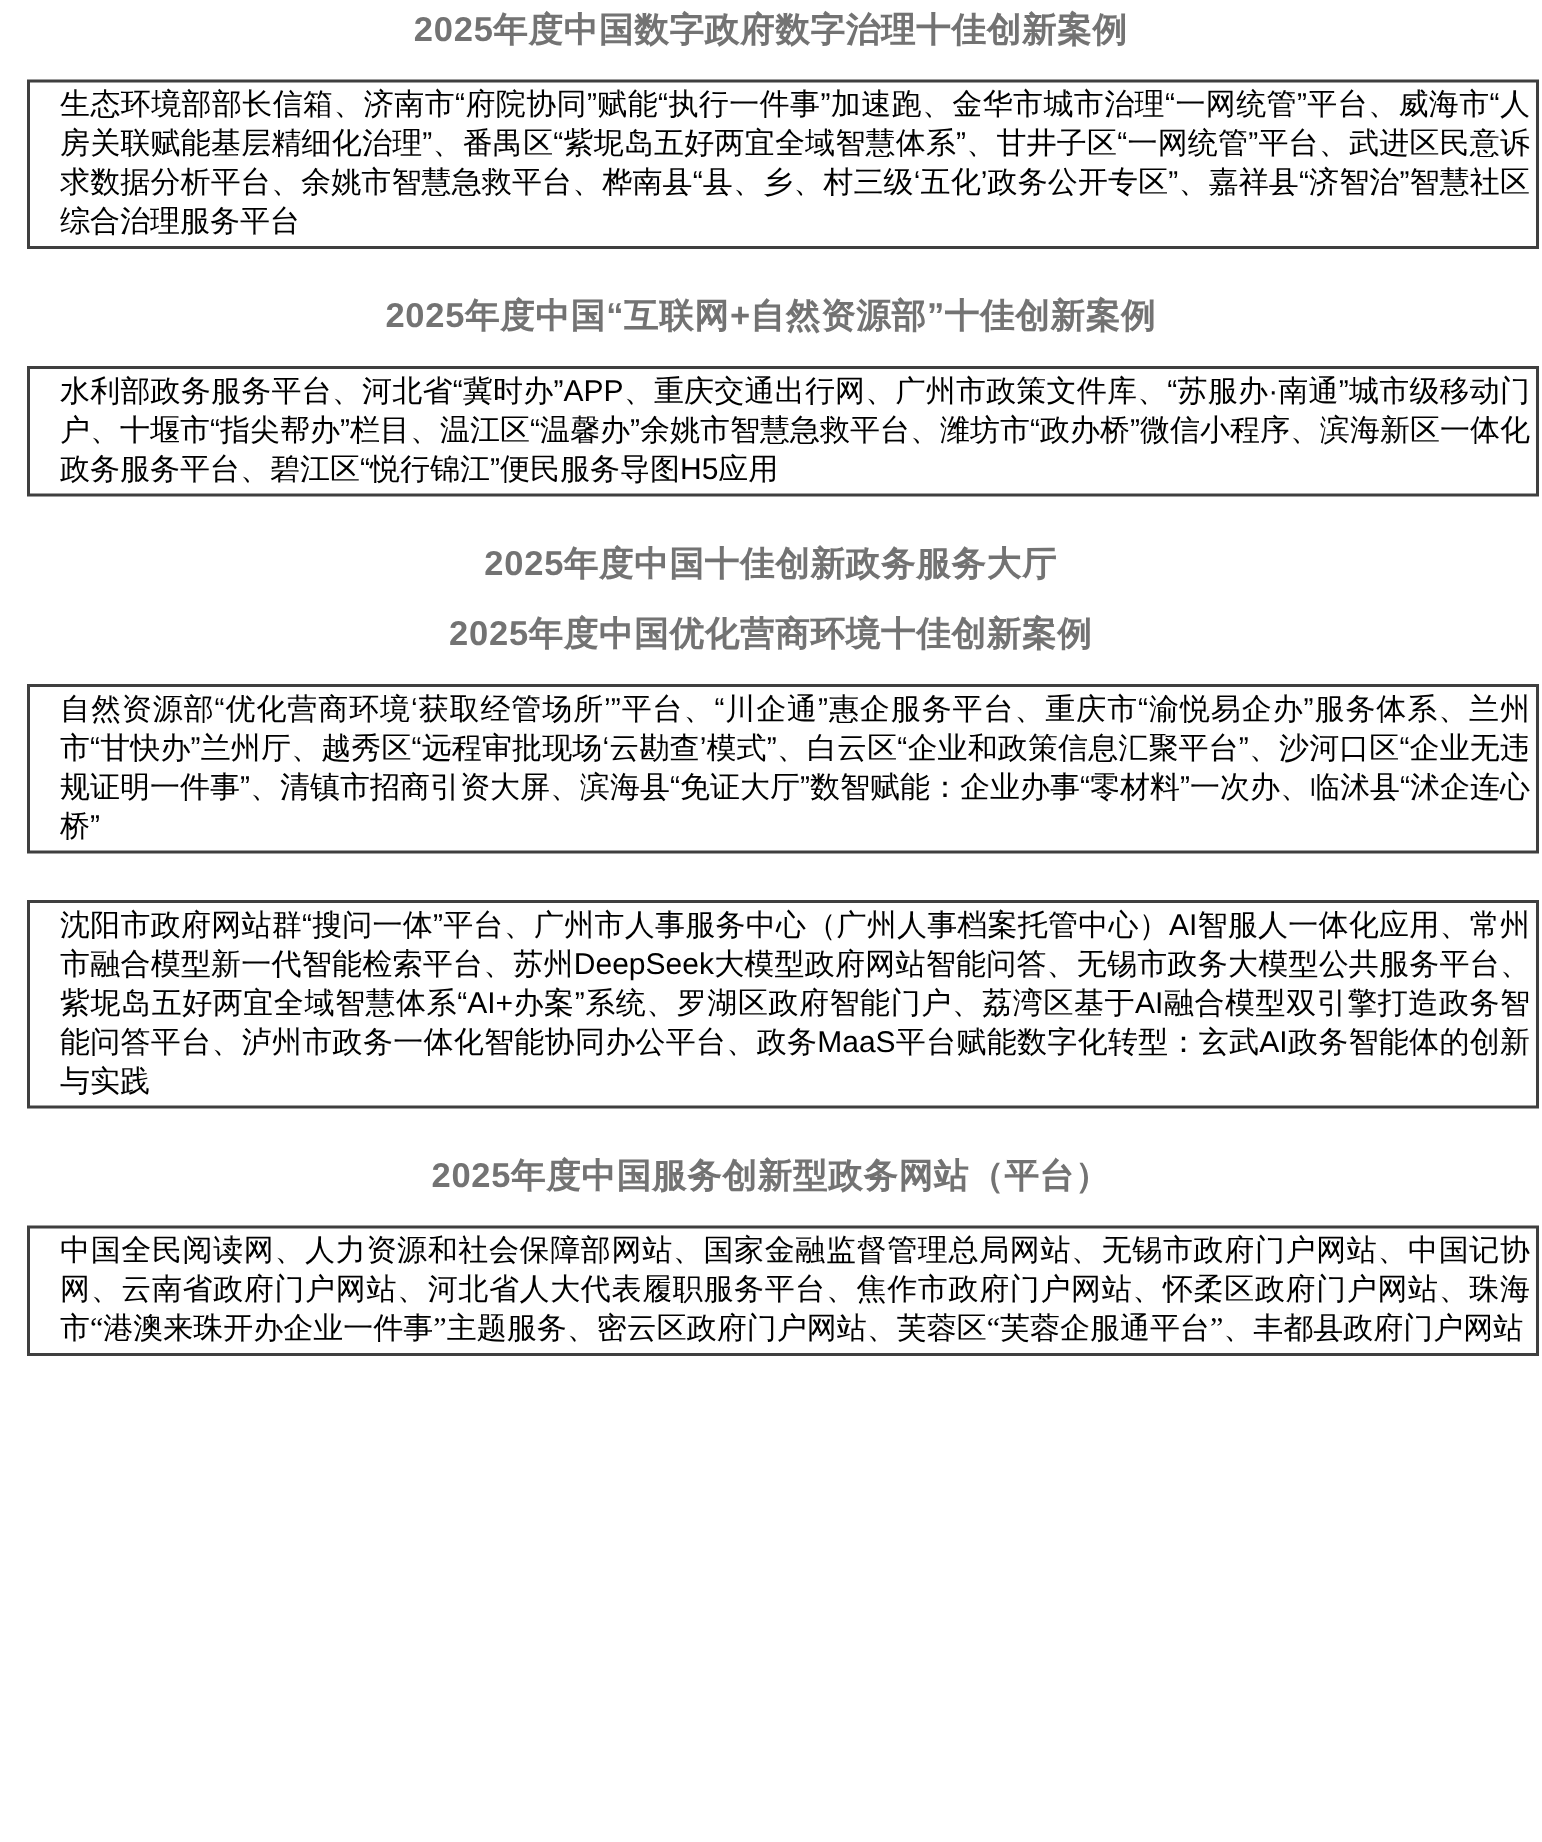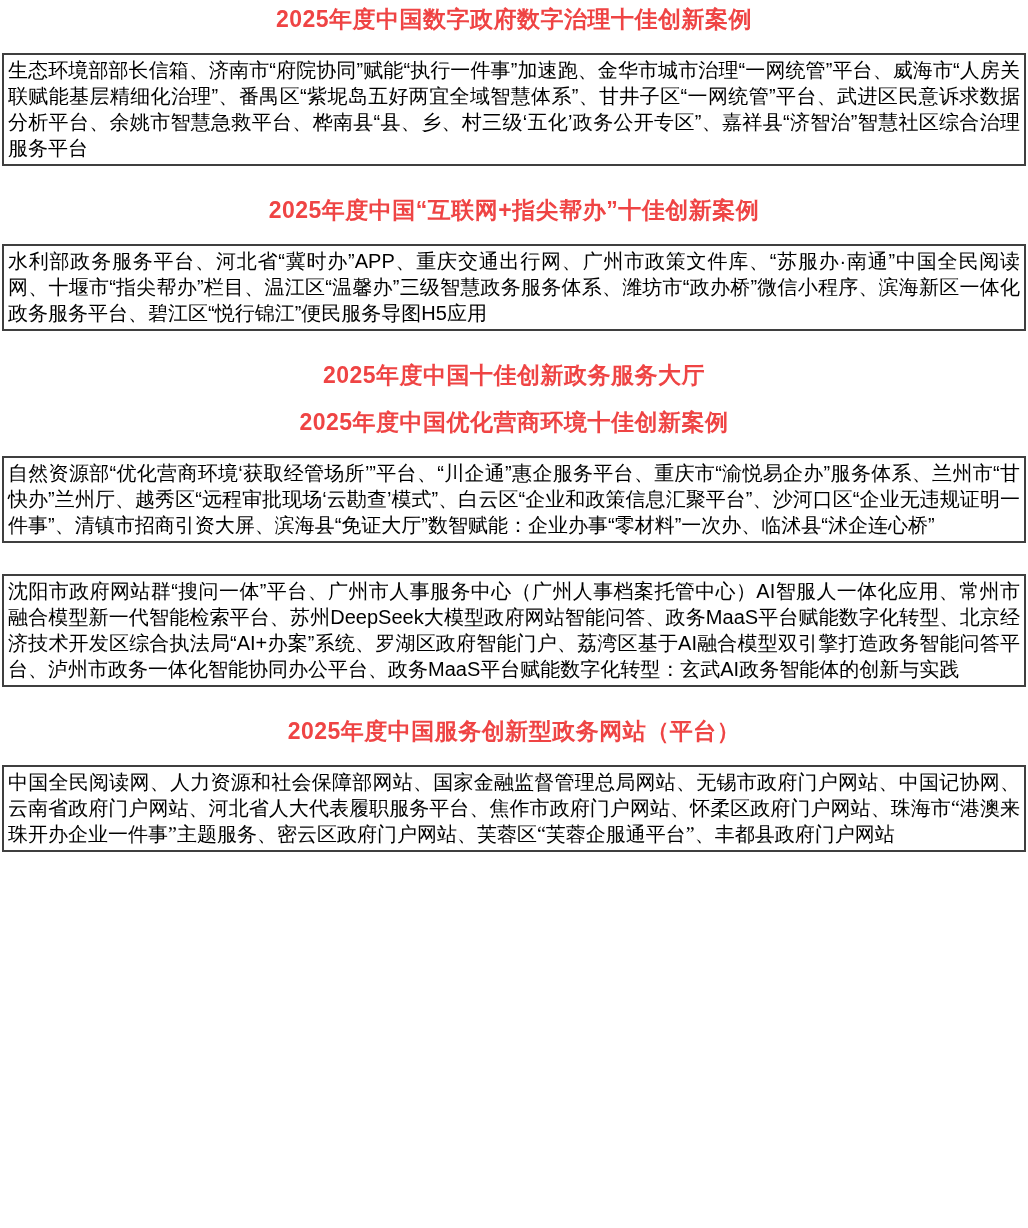--- a/index.html
+++ b/index.html
@@ -13,32 +13,32 @@
     font-family: "Liberation Sans", sans-serif;
   }
   .doc {
     padding: 6px 2px 2px 2px;
     box-sizing: border-box;
   }
   .sec {
     margin: 0;
   }
   .sec-title {
-    color: #ef4444;
+    color: #737373;
     font-size: 23px;
     font-weight: bold;
     line-height: 26px;
     text-align: center;
     margin: 0 0 21px 0;
     letter-spacing: 0.5px;
   }
   .sec-box {
     border: 2px solid #3f3f3f;
-    margin: 0 0 31px 0;
-    padding: 2px 4px 3px 4px;
+    margin: 0 0 31px 16px;
+    padding: 2px 4px 3px 20px;
     box-sizing: border-box;
   }
   .sec-box p {
     margin: 0;
     font-size: 20px;
     line-height: 26px;
     text-align: justify;
     word-break: break-all;
     overflow-wrap: anywhere;
   }
@@ -51,40 +51,40 @@
 
   <section class="sec">
     <h2 class="sec-title">2025年度中国数字政府数字治理十佳创新案例</h2>
     <div class="sec-box">
       <p>生态环境部部长信箱、济南市“府院协同”赋能“执行一件事”加速跑、金华市城市治理“一网统管”平台、威海市“人房关联赋能基层精细化治理”、番禺区“紫坭岛五好两宜全域智慧体系”、甘井子区“一网统管”平台、武进区民意诉求数据分析平台、余姚市智慧急救平台、桦南县“县、乡、村三级‘五化’政务公开专区”、嘉祥县“济智治”智慧社区综合治理服务平台</p>
     </div>
   </section>
 
 
   <section class="sec">
-    <h2 class="sec-title">2025年度中国“互联网+指尖帮办”十佳创新案例</h2>
+    <h2 class="sec-title">2025年度中国“互联网+自然资源部”十佳创新案例</h2>
     <div class="sec-box">
-      <p>水利部政务服务平台、河北省“冀时办”APP、重庆交通出行网、广州市政策文件库、“苏服办·南通”中国全民阅读网、十堰市“指尖帮办”栏目、温江区“温馨办”三级智慧政务服务体系、潍坊市“政办桥”微信小程序、滨海新区一体化政务服务平台、碧江区“悦行锦江”便民服务导图H5应用</p>
+      <p>水利部政务服务平台、河北省“冀时办”APP、重庆交通出行网、广州市政策文件库、“苏服办·南通”城市级移动门户、十堰市“指尖帮办”栏目、温江区“温馨办”余姚市智慧急救平台、潍坊市“政办桥”微信小程序、滨海新区一体化政务服务平台、碧江区“悦行锦江”便民服务导图H5应用</p>
     </div>
   </section>
 
   <section class="sec">
     <h2 class="sec-title">2025年度中国十佳创新政务服务大厅</h2>
   </section>
 
   <section class="sec">
     <h2 class="sec-title">2025年度中国优化营商环境十佳创新案例</h2>
     <div class="sec-box">
       <p>自然资源部“优化营商环境‘获取经管场所’”平台、“川企通”惠企服务平台、重庆市“渝悦易企办”服务体系、兰州市“甘快办”兰州厅、越秀区“远程审批现场‘云勘查’模式”、白云区“企业和政策信息汇聚平台”、沙河口区“企业无违规证明一件事”、清镇市招商引资大屏、滨海县“免证大厅”数智赋能：企业办事“零材料”一次办、临沭县“沭企连心桥”</p>
     </div>
   </section>
 
   <section class="sec">
     <div class="sec-box">
-      <p>沈阳市政府网站群“搜问一体”平台、广州市人事服务中心（广州人事档案托管中心）AI智服人一体化应用、常州市融合模型新一代智能检索平台、苏州DeepSeek大模型政府网站智能问答、政务MaaS平台赋能数字化转型、北京经济技术开发区综合执法局“AI+办案”系统、罗湖区政府智能门户、荔湾区基于AI融合模型双引擎打造政务智能问答平台、泸州市政务一体化智能协同办公平台、政务MaaS平台赋能数字化转型：玄武AI政务智能体的创新与实践</p>
+      <p>沈阳市政府网站群“搜问一体”平台、广州市人事服务中心（广州人事档案托管中心）AI智服人一体化应用、常州市融合模型新一代智能检索平台、苏州DeepSeek大模型政府网站智能问答、无锡市政务大模型公共服务平台、紫坭岛五好两宜全域智慧体系“AI+办案”系统、罗湖区政府智能门户、荔湾区基于AI融合模型双引擎打造政务智能问答平台、泸州市政务一体化智能协同办公平台、政务MaaS平台赋能数字化转型：玄武AI政务智能体的创新与实践</p>
     </div>
   </section>
 
   <section class="sec">
     <h2 class="sec-title">2025年度中国服务创新型政务网站（平台）</h2>
     <div class="sec-box">
       <p>中国全民阅读网、人力资源和社会保障部网站、国家金融监督管理总局网站、无锡市政府门户网站、中国记协网、云南省政府门户网站、河北省人大代表履职服务平台、焦作市政府门户网站、怀柔区政府门户网站、珠海市“港澳来珠开办企业一件事”主题服务、密云区政府门户网站、芙蓉区“芙蓉企服通平台”、丰都县政府门户网站</p>
     </div>
   </section>
 

